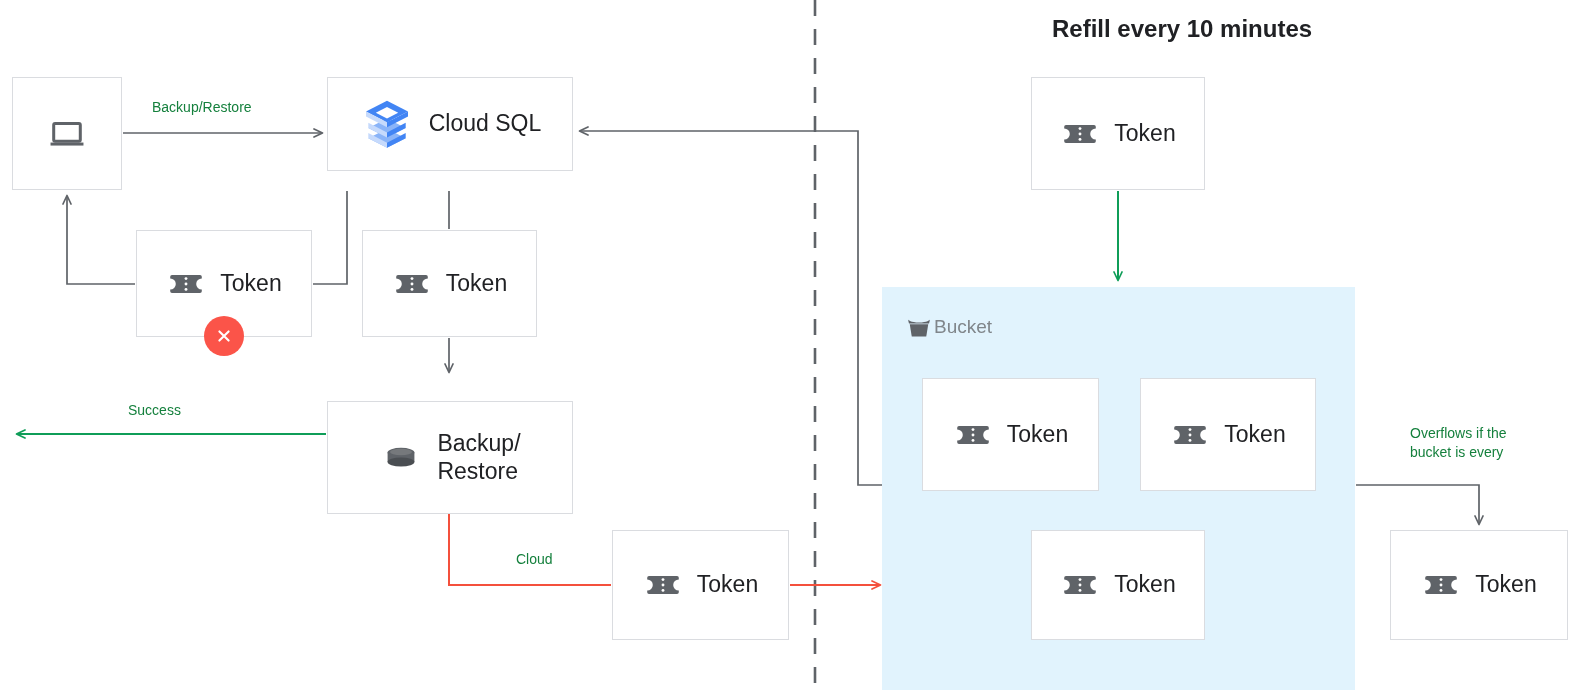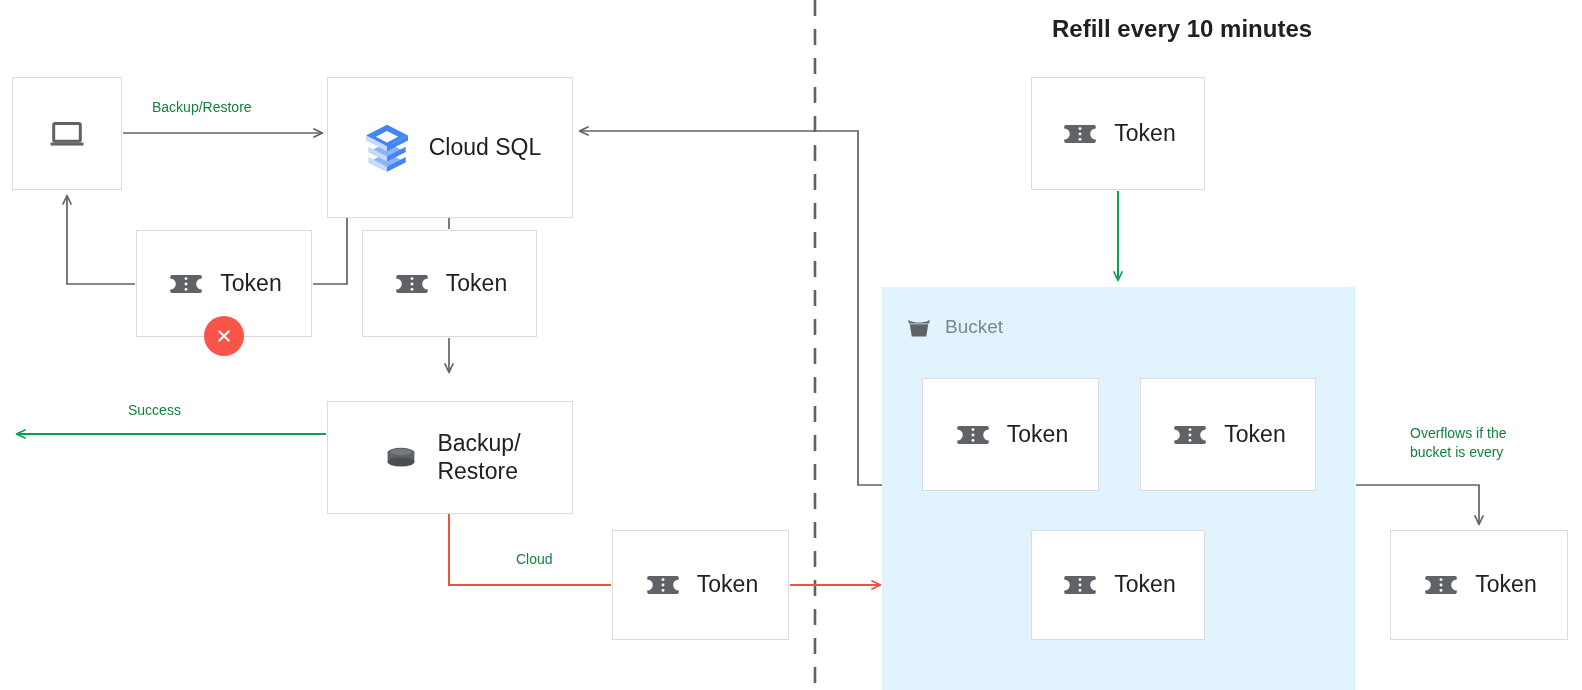--- a/index.html
+++ b/index.html
@@ -61,21 +61,20 @@
     white-space: nowrap;
   }
   .bucket-region {
     position: absolute;
     background: #e1f3fd;
   }
   .bucket-tag {
     position: absolute;
     display: flex;
     align-items: center;
-    gap: 11px;
   }
   .bucket-tag-label {
     font-size: 19px;
     color: #80868b;
   }
   .x-badge {
     position: absolute;
     width: 40px;
     height: 40px;
     border-radius: 50%;
@@ -144,21 +143,21 @@
 
   <div class="node-box" style="left:12px; top:77px; width:110px; height:113px;">
     <span>
       <svg class="icon" width="38" height="38" viewBox="0 0 24 24">
         <rect x="3.6" y="5.4" width="16.8" height="11.2" rx="0.9" fill="none" stroke="#5f6368" stroke-width="1.9"></rect>
         <rect x="1.6" y="17.4" width="20.8" height="1.9" fill="#5f6368"></rect>
       </svg>
     </span>
   </div>
 
-  <div class="node-box" style="left:327px; top:77px; width:246px; height:141px;">
+  <div class="node-box" style="left:327px; top:77px; width:246px; height:94px;">
     <div class="node-inner">
       <span>
         <svg class="icon" width="56" height="56" viewBox="0 0 48 48">
           <polygon points="24,28 40,36.2 24,44.4 8,36.2" fill="#8ab4f8"></polygon>
           <polygon points="8,36.2 24,44.4 24,40.0 8,31.8" fill="#c6dafc"></polygon>
           <polygon points="40,36.2 24,44.4 24,40.0 40,31.8" fill="#4285f4"></polygon>
           <polygon points="24,19.2 40,27.4 24,35.6 8,27.4" fill="#8ab4f8"></polygon>
           <polygon points="8,27.4 24,35.6 24,31.2 8,23.0" fill="#c6dafc"></polygon>
           <polygon points="40,27.4 24,35.6 24,31.2 40,23.0" fill="#4285f4"></polygon>
           <polygon points="24,4.0 42,13.2 24,22.4 6,13.2" fill="#4285f4"></polygon>

